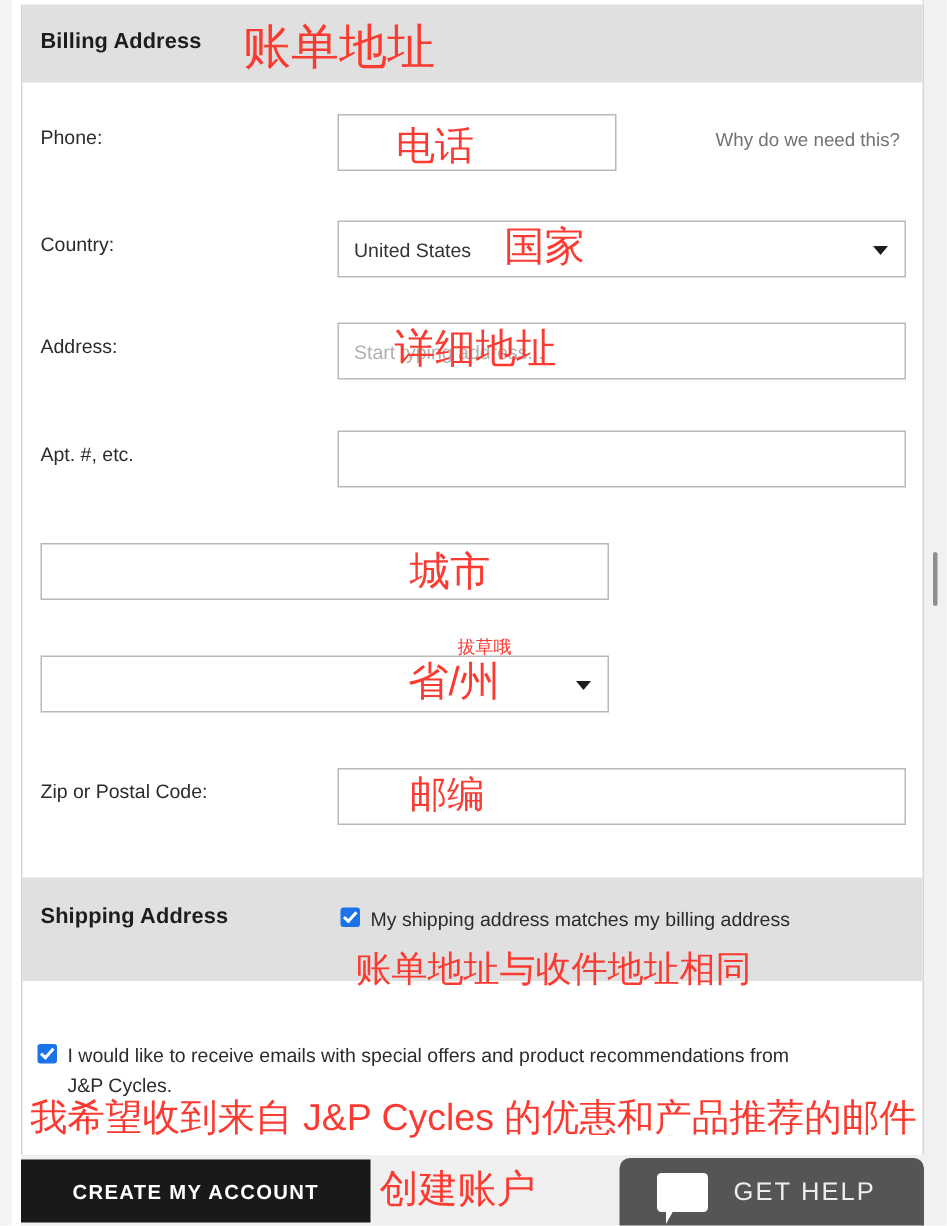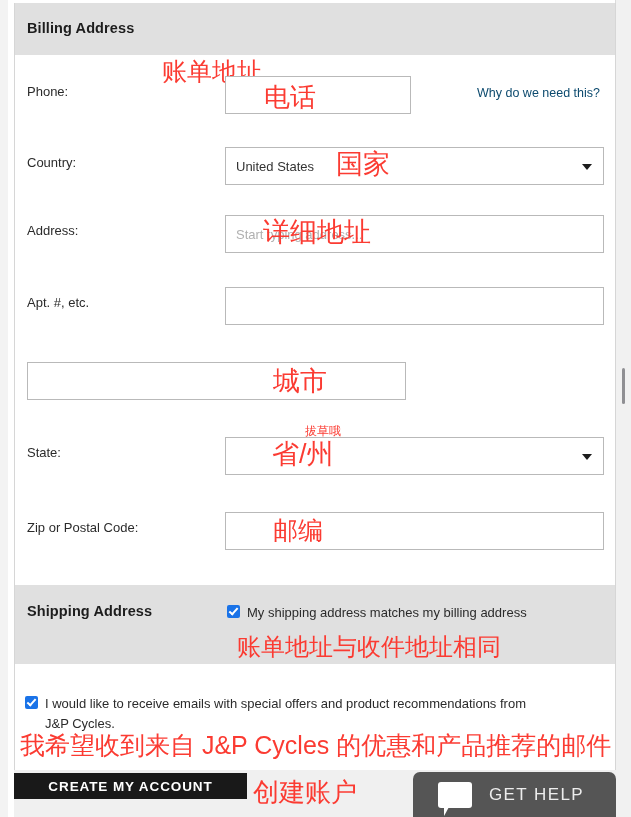--- a/index.html
+++ b/index.html
@@ -68,21 +68,21 @@
     font-weight: bold;
     color: #1d1d1d;
     letter-spacing: .1px;
   }
 
   #billing-band {
     height: 52px;
     padding: 16px 0 0 12px;
   }
   #shipping-band {
-    height: 79px;
+    height: 69px;
     padding: 18px 0 0 12px;
     display: block;
   }
   #shipping-band .row {
     display: flex;
     align-items: flex-start;
   }
   #shipping-band .section-title { width: 200px; flex: none; }
 
   
@@ -130,21 +130,21 @@
     right: 11px;
     top: 50%;
     width: 0; height: 0;
     margin-top: -2px;
     border-left: 5px solid transparent;
     border-right: 5px solid transparent;
     border-top: 6px solid #1c1c1c;
   }
   .hint-link {
     font-size: 12.5px;
-    color: #0c4a6e;
+    color: #737373;
     padding-top: 10px;
     margin-left: 66px;
   }
 
   
   .cb {
     width: 13px; height: 13px;
     flex: none;
     background: #1a73e8;
     border-radius: 2px;
@@ -184,21 +184,21 @@
     width: 602px;
     height: 47px;
     background: #f0f0f0;
     box-sizing: border-box;
   }
   .btn-create {
     position: absolute;
     left: 14px;
     top: 773px;
     width: 233px;
-    height: 26px;
+    height: 42px;
     background: #191919;
     color: #ffffff;
     font-size: 13.5px;
     font-weight: bold;
     letter-spacing: .9px;
     display: flex;
     align-items: center;
     justify-content: center;
     border: none;
     font-family: "Liberation Sans", sans-serif;
@@ -248,21 +248,21 @@
 
   <div class="left-gutter"></div>
   <div class="right-gutter">
     <div class="scroll-thumb"></div>
   </div>
 
   <div class="form-card">
 
     <div class="section-band" id="billing-band">
       <span class="section-title">Billing Address</span>
-      <span class="anno" style="left:147px; top:12px; font-size:25px;margin-top:44px;">账单地址</span>
+      <span class="anno" style="left:147px; top:12px; font-size:32px;">账单地址</span>
     </div>
 
     <div class="field-row" style="margin-top:21px;">
       <span class="field-label">Phone:</span>
       <div class="ctl narrow">
         <span></span>
       </div>
       <span class="hint-link">Why do we need this?</span>
       <span class="anno" style="left:249px; top:8px; font-size:26px;">电话</span>
     </div>
@@ -293,21 +293,20 @@
 
     <div class="field-row" style="margin-top:37px;">
       <div class="ctl wide">
         <span></span>
       </div>
       <span class="anno" style="left:258px; top:6px; font-size:27px;">城市</span>
       <span class="anno" style="left:290px; top:26px; font-size:12px;margin-top:37px;">拔草哦</span>
     </div>
 
     <div class="field-row" style="margin-top:37px;">
-      <span class="field-label">State:</span>
       <div class="ctl wide">
         <span></span>
         <span class="caret"></span>
       </div>
       <span class="anno" style="left:257px; top:4px; font-size:27px;">省/州</span>
     </div>
 
     <div class="field-row" style="margin-top:37px;">
       <span class="field-label">Zip or Postal Code:</span>
       <div class="ctl wide">

